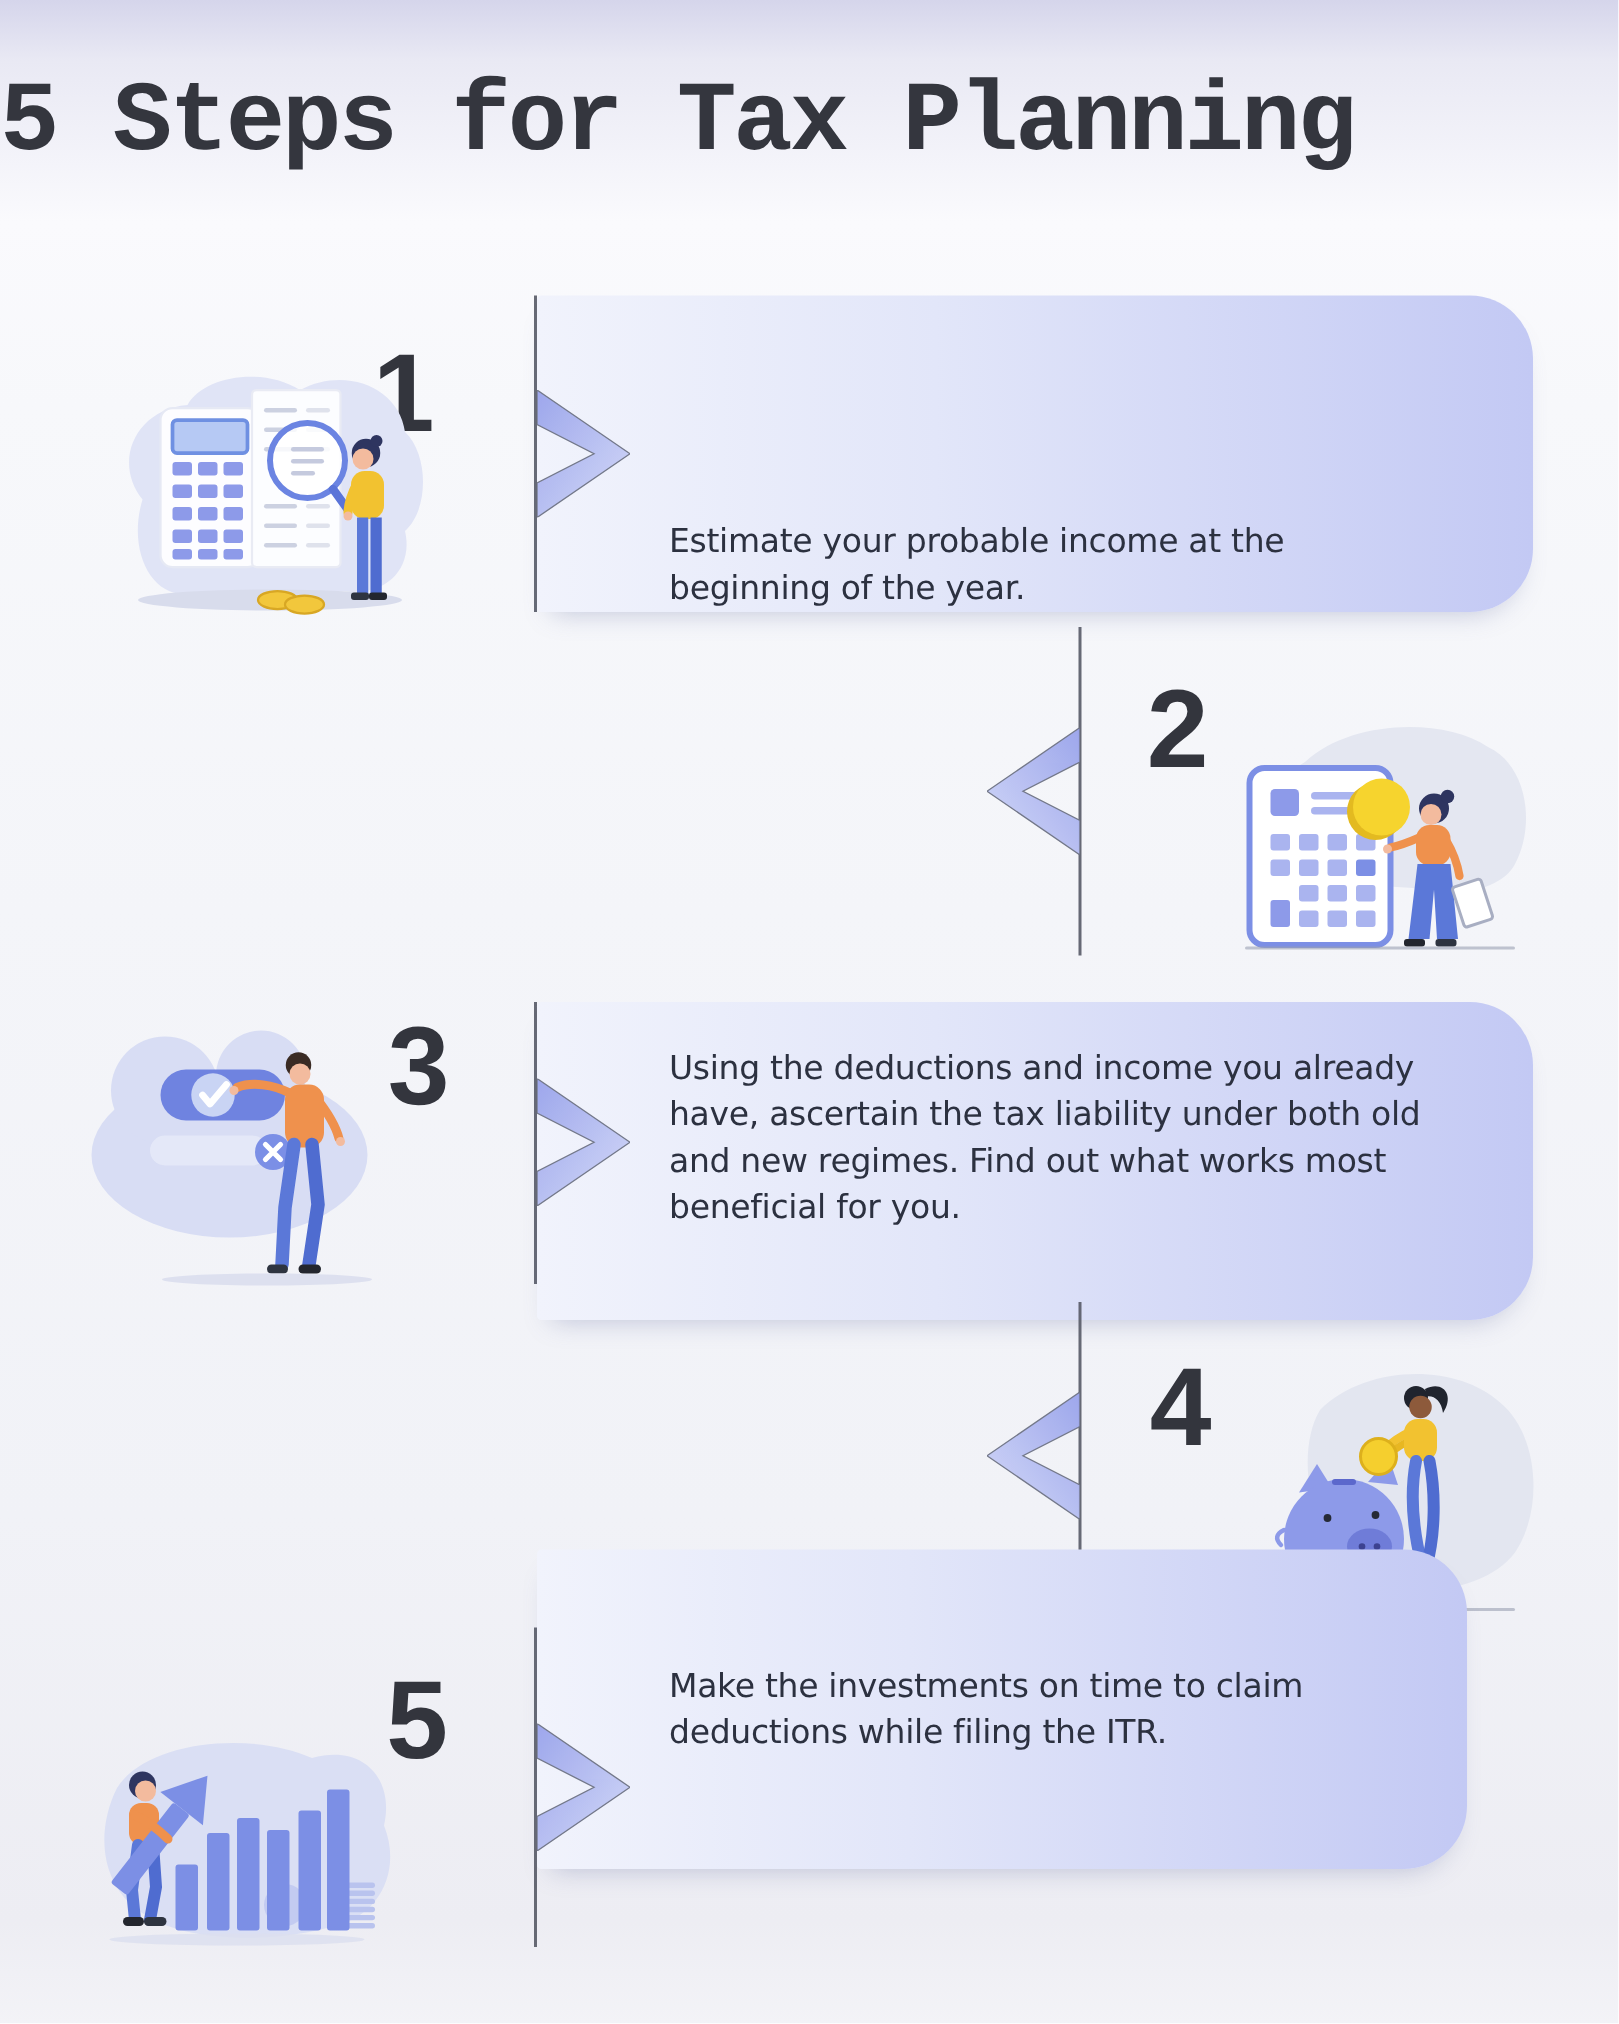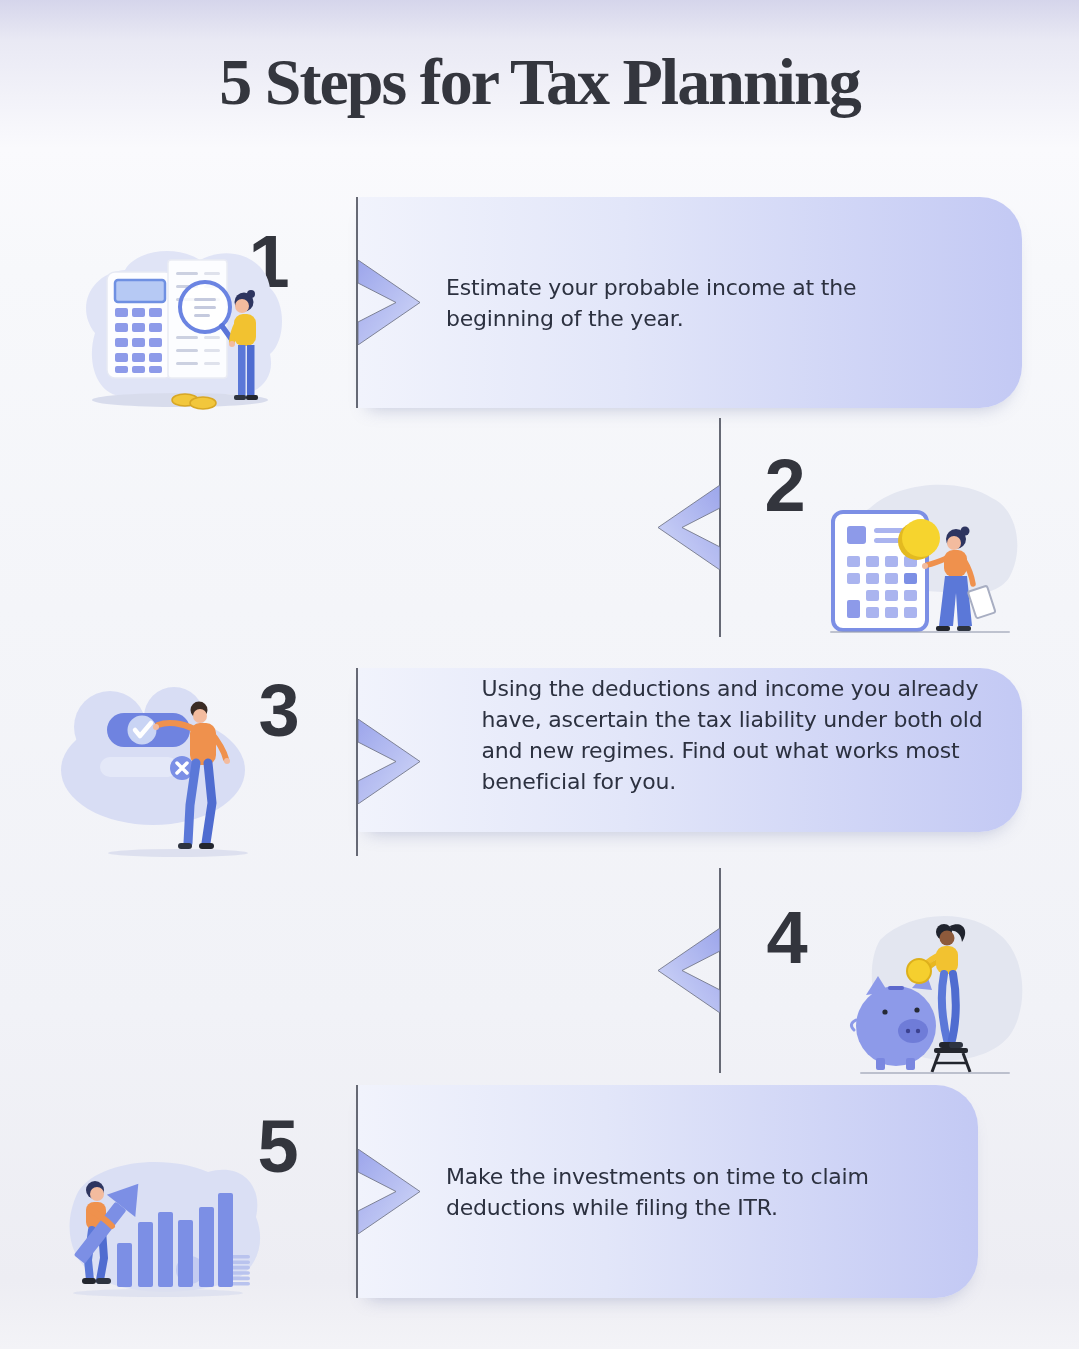--- a/index.html
+++ b/index.html
@@ -2,22 +2,22 @@
 <html><head>
 <meta charset="utf-8">
 <style>
   html,body{margin:0;padding:0;}
   body{font-family:"DejaVu Sans","Liberation Sans",sans-serif;}
   .page{
     position:relative;width:1079px;height:1349px;overflow:hidden;
     background:linear-gradient(180deg,#d5d5eb 0%,#e9e9f4 3%,#fafafd 11%,#f7f8fb 20%,#f4f5f9 45%,#f1f2f7 75%,#ededf3 95%,#f3f3f7 100%);
   }
   .title{
-    position:absolute;left:0;top:44px;width:1079px;text-align:center;margin:0;
-    font-family:Liberation Serif, serif;font-weight:bold;font-size:66px;
+    position:absolute;left:0;top:44px;width:1079px;text-align:left;margin:0;
+    font-family:Liberation Mono, monospace;font-weight:bold;font-size:66px;
     letter-spacing:-2px;color:#34363e;
   }
   .vline{position:absolute;width:2px;background:#565a66;opacity:.9;}
   .banner{
     position:absolute;display:flex;align-items:center;
     box-shadow:0 10px 18px -10px rgba(100,110,160,.38);
   }
   .banner.right{border-radius:3px 42px 42px 3px;background:linear-gradient(90deg,#f1f3fc 0%,#e2e6f9 40%,#c3c9f4 100%);}
   .banner.left {border-radius:42px 3px 3px 42px;background:linear-gradient(90deg,#bfc5f3 0%,#dde1f8 55%,#f0f2fc 100%);}
   .banner p{
@@ -28,25 +28,25 @@
   .banner.left  p{margin-left:62px;width:470px;}
   #banner-3 p{width:505px;margin-bottom:30px;}
   #banner-4 p{width:460px;}
   .num{
     position:absolute;width:44px;text-align:center;margin:0;
     font-family:"Liberation Sans",sans-serif;font-weight:bold;
     font-size:74px;line-height:72px;color:#33353d;letter-spacing:-2px;
   }
   .chev{position:absolute;width:62px;height:85px;}
   .ill{position:absolute;}
-  #banner-1{left:358px;top:197px;width:664px;height:211px;}
+  #banner-1{left:358px;top:197px;width:664px;height:211px;align-items:flex-end;}
   #banner-2{left:55px; top:418px;width:664px;height:219px;}
-  #banner-3{left:358px;top:668px;width:664px;height:164px;justify-content:center;}
+  #banner-3{left:358px;top:668px;width:664px;height:212px;}
   #banner-4{left:55px; top:868px;width:664px;height:205px;}
-  #banner-5{left:358px;top:1085px;width:620px;height:213px;}
+  #banner-5{left:358px;top:1033px;width:620px;height:213px;}
   #vline-1{left:356px;top:197px;height:211px;}
   #vline-2{left:719px;top:418px;height:219px;}
   #vline-3{left:356px;top:668px;height:188px;}
   #vline-4{left:719px;top:868px;height:205px;}
   #vline-5{left:356px;top:1085px;height:213px;}
   #chev-1{left:358px;top:260px;}
   #chev-2{left:658px;top:485px;}
   #chev-3{left:358px;top:719px;}
   #chev-4{left:658px;top:928px;}
   #chev-5{left:358px;top:1149px;}

